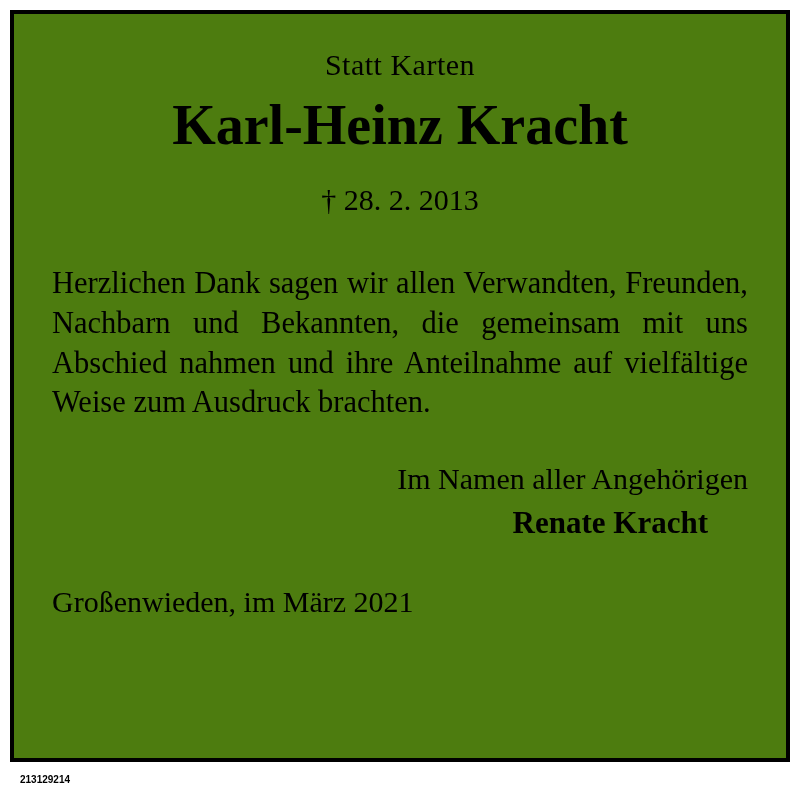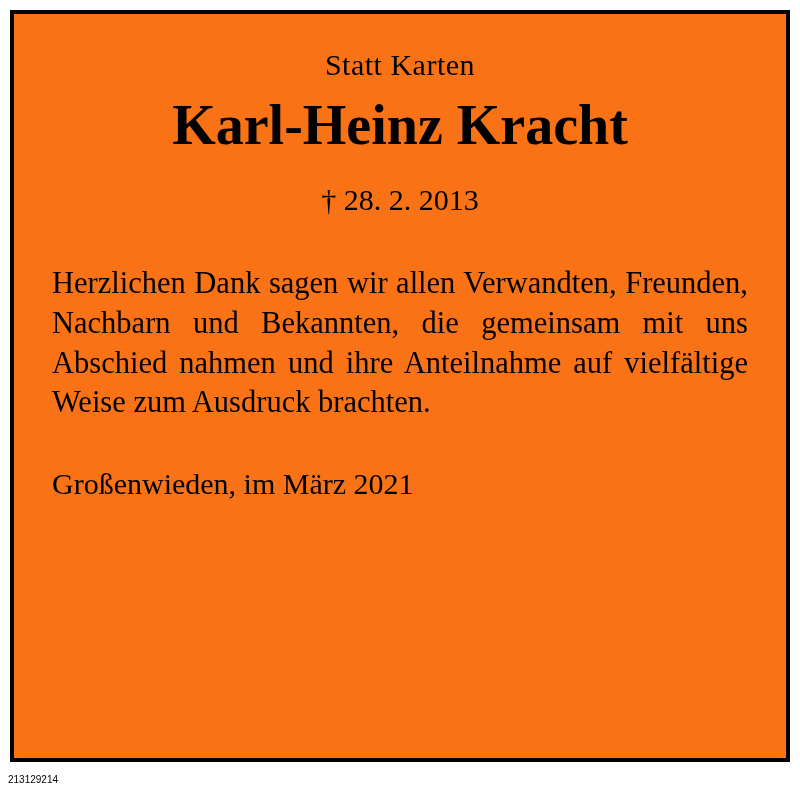--- a/index.html
+++ b/index.html
@@ -17,21 +17,21 @@
   }
 
   #notice {
     position: absolute;
     left: 10px;
     top: 10px;
     width: 780px;
     height: 752px;
     box-sizing: border-box;
     border: 4px solid #000000;
-    background: #f97316;
+    background: #4d7c0f;
     padding: 34px 38px 10px 38px;
   }
 
   .statt {
     text-align: center;
     font-size: 30px;
     letter-spacing: 0.5px;
     line-height: 1.1;
   }
 
@@ -87,41 +87,46 @@
 
   .place {
     margin-top: 44px;
     font-size: 30px;
     text-align: left;
     line-height: 1.1;
   }
 
   #ref-id {
     position: absolute;
-    left: 8px;
+    left: 20px;
     bottom: 13px;
     font-family: "Liberation Sans", sans-serif;
     font-size: 10px;
     color: #000000;
     letter-spacing: 0px;
+    font-weight: bold;
   }
 </style>
 </head>
 <body>
 
 <div id="notice">
 
   <div class="statt">Statt Karten</div>
 
   <div class="name">Karl-Heinz Kracht</div>
 
   <div class="date">† 28. 2. 2013</div>
 
   <div class="body-text">
     <p>Herzlichen Dank sagen wir allen Verwandten, Freunden, Nachbarn und Bekannten, die gemeinsam mit uns Abschied nahmen und ihre Anteilnahme auf vielfältige Weise zum Ausdruck brachten.</p>
   </div>
 
+  <div class="signature">
+    <span class="sig-line1">Im Namen aller Angehörigen</span>
+    <span class="sig-line2 sig-name">Renate Kracht</span>
+  </div>
 
   <div class="place">Großenwieden, im März 2021</div>
 
 </div>
 
 <div id="ref-id">213129214</div>
 
 </body></html>

